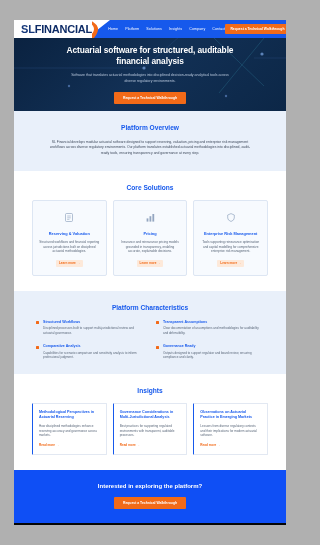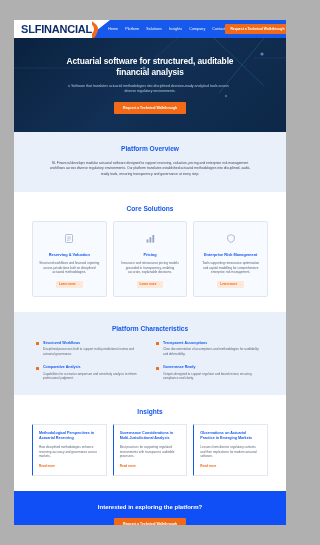--- a/index.html
+++ b/index.html
@@ -46,21 +46,21 @@
     letter-spacing: 0.1px;
   }
   .nav-cta {
     background: #f26a18; color: #fff; font-size: 3.4px;
     font-weight: bold; padding: 3px 5px; margin-right: 6px;
     border-radius: 1px; white-space: nowrap;
   }
 
   
   .hero {
-    position: relative; height: 94px;
+    position: relative; height: 73px;
     background: linear-gradient(135deg,#0a2240 0%,#123055 48%,#0c2747 100%);
     display: flex; flex-direction: column;
     align-items: center; justify-content: center;
     overflow: hidden;
   }
   .hero svg { position: absolute; inset: 0; }
   .hero-inner { position: relative; z-index: 2; text-align: center; width: 190px; }
   .hero h1 {
     font-size: 8.4px; line-height: 11px; color: #ffffff;
     font-weight: bold; letter-spacing: -0.1px;

